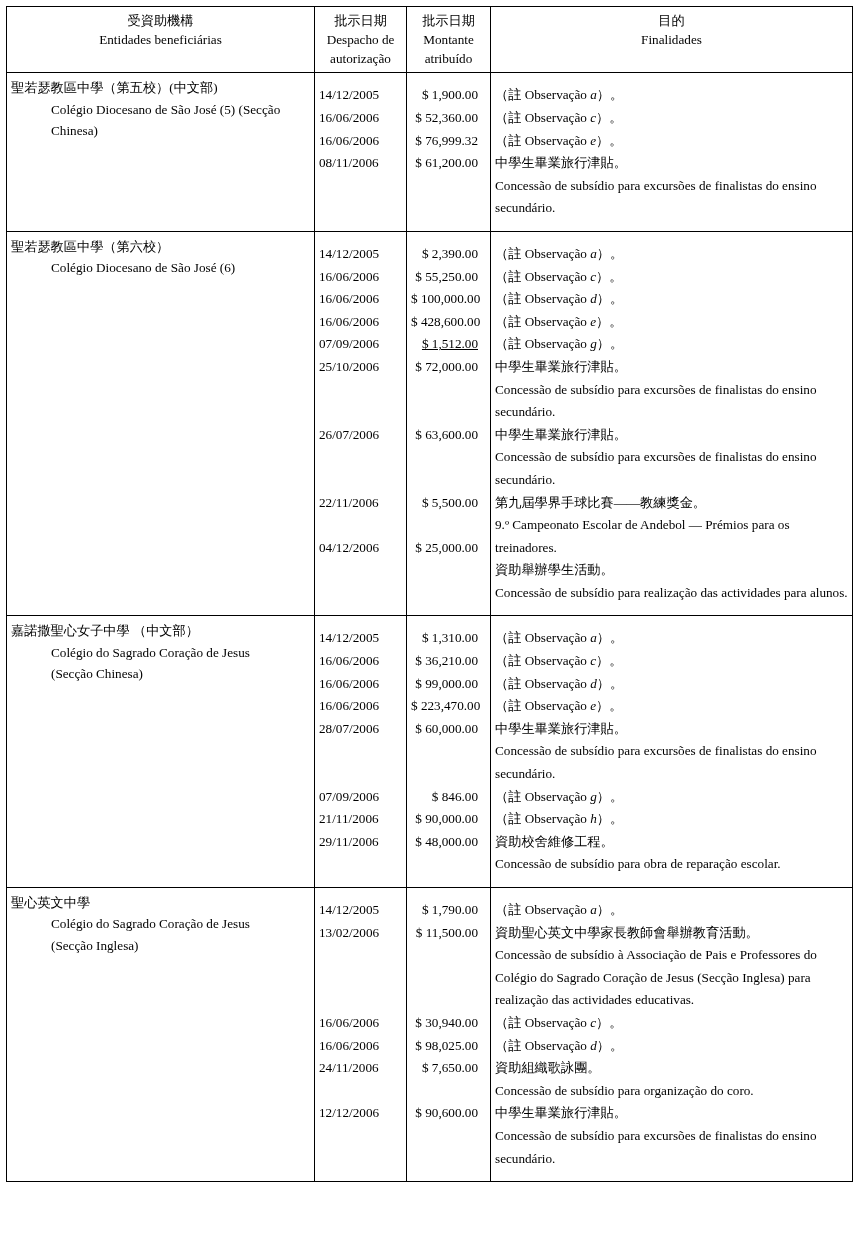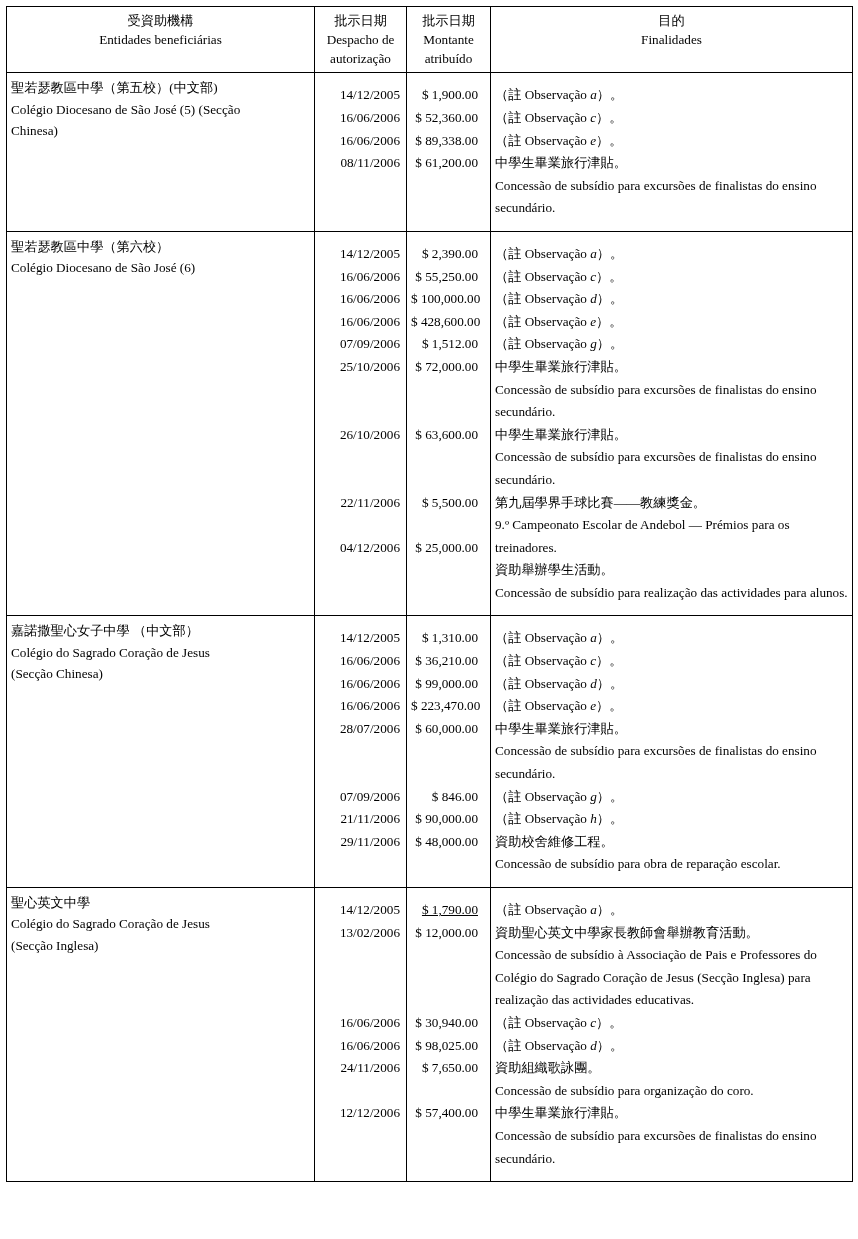--- a/index.html
+++ b/index.html
@@ -48,33 +48,33 @@
   thead th .l1 { display: block; }
   thead th .l2 { display: block; }
   thead th .l3 { display: block; }
 
   
   td.entity {
     padding: 8px 6px 10px 7px;
     line-height: 1.62;
   }
   td.entity .zh { display: block; }
-  td.entity .pt { display: block; }
+  td.entity .pt { display: block; margin-left: 40px; }
 
   td.sublist {
     padding: 0;
   }
   td.sublist .srow {
     height: 22.6px;
     line-height: 22.6px;
     white-space: nowrap;
     overflow: hidden;
   }
   td.dates .srow {
-    text-align: right;
+    text-align: left;
     padding-right: 2px;
   }
   td.amounts .srow {
     text-align: right;
     padding-right: 8px;
   }
   td.purpose {
     padding: 0 6px 0 6px;
   }
   td.purpose .srow {
@@ -136,21 +136,21 @@
             <div class="srow" style="height: 22.5938px;">16/06/2006</div>
             <div class="srow" style="height: 22.5938px;">16/06/2006</div>
             <div class="srow" style="height: 22.5938px;">08/11/2006</div>
             <div class="srow" style="height: 45.1875px;">&nbsp;</div>
             <div class="pad-bottom"></div>
           </td>
           <td class="sublist amounts">
             <div class="pad-top"></div>
             <div class="srow" style="height: 22.5938px;">$ 1,900.00</div>
             <div class="srow" style="height: 22.5938px;">$ 52,360.00</div>
-            <div class="srow" style="height: 22.5938px;">$ 89,338.00</div>
+            <div class="srow" style="height: 22.5938px;">$ 76,999.32</div>
             <div class="srow" style="height: 22.5938px;">$ 61,200.00</div>
             <div class="srow" style="height: 45.1875px;">&nbsp;</div>
             <div class="pad-bottom"></div>
           </td>
           <td class="purpose">
             <div class="pad-top"></div>
             <div class="srow">（註 Observação <span class="it">a</span>）。</div>
             <div class="srow">（註 Observação <span class="it">c</span>）。</div>
             <div class="srow">（註 Observação <span class="it">e</span>）。</div>
             <div class="srow">中學生畢業旅行津貼。</div>
@@ -165,35 +165,35 @@
           </td>
           <td class="sublist dates">
             <div class="pad-top"></div>
             <div class="srow" style="height: 22.5938px;">14/12/2005</div>
             <div class="srow" style="height: 22.5938px;">16/06/2006</div>
             <div class="srow" style="height: 22.5938px;">16/06/2006</div>
             <div class="srow" style="height: 22.5938px;">16/06/2006</div>
             <div class="srow" style="height: 22.5938px;">07/09/2006</div>
             <div class="srow" style="height: 22.5938px;">25/10/2006</div>
             <div class="srow" style="height: 45.1875px;">&nbsp;</div>
-            <div class="srow" style="height: 22.5938px;">26/10/2006</div>
+            <div class="srow" style="height: 22.5938px;">26/07/2006</div>
             <div class="srow" style="height: 45.1875px;">&nbsp;</div>
             <div class="srow" style="height: 22.5938px;">22/11/2006</div>
             <div class="srow" style="height: 22.5938px;">&nbsp;</div>
             <div class="srow" style="height: 22.5938px;">04/12/2006</div>
             <div class="srow" style="height: 22.5938px;">&nbsp;</div>
             <div class="pad-bottom"></div>
           </td>
           <td class="sublist amounts">
             <div class="pad-top"></div>
             <div class="srow" style="height: 22.5938px;">$ 2,390.00</div>
             <div class="srow" style="height: 22.5938px;">$ 55,250.00</div>
             <div class="srow" style="height: 22.5938px;">$ 100,000.00</div>
             <div class="srow" style="height: 22.5938px;">$ 428,600.00</div>
-            <div class="srow" style="height: 22.5938px;">$ 1,512.00</div>
+            <div class="srow" style="height: 22.5938px; text-decoration: underline;">$ 1,512.00</div>
             <div class="srow" style="height: 22.5938px;">$ 72,000.00</div>
             <div class="srow" style="height: 45.1875px;">&nbsp;</div>
             <div class="srow" style="height: 22.5938px;">$ 63,600.00</div>
             <div class="srow" style="height: 45.1875px;">&nbsp;</div>
             <div class="srow" style="height: 22.5938px;">$ 5,500.00</div>
             <div class="srow" style="height: 22.5938px;">&nbsp;</div>
             <div class="srow" style="height: 22.5938px;">$ 25,000.00</div>
             <div class="srow" style="height: 22.5938px;">&nbsp;</div>
             <div class="pad-bottom"></div>
           </td>
@@ -278,28 +278,28 @@
             <div class="srow" style="height: 22.5938px;">16/06/2006</div>
             <div class="srow" style="height: 22.5938px;">16/06/2006</div>
             <div class="srow" style="height: 22.5938px;">24/11/2006</div>
             <div class="srow" style="height: 22.5938px;">&nbsp;</div>
             <div class="srow" style="height: 22.5938px;">12/12/2006</div>
             <div class="srow" style="height: 45.1875px;">&nbsp;</div>
             <div class="pad-bottom"></div>
           </td>
           <td class="sublist amounts">
             <div class="pad-top"></div>
-            <div class="srow" style="height: 22.5938px; text-decoration: underline;">$ 1,790.00</div>
-            <div class="srow" style="height: 22.5938px;">$ 12,000.00</div>
+            <div class="srow" style="height: 22.5938px;">$ 1,790.00</div>
+            <div class="srow" style="height: 22.5938px;">$ 11,500.00</div>
             <div class="srow" style="height: 67.7812px;">&nbsp;</div>
             <div class="srow" style="height: 22.5938px;">$ 30,940.00</div>
             <div class="srow" style="height: 22.5938px;">$ 98,025.00</div>
             <div class="srow" style="height: 22.5938px;">$ 7,650.00</div>
             <div class="srow" style="height: 22.5938px;">&nbsp;</div>
-            <div class="srow" style="height: 22.5938px;">$ 57,400.00</div>
+            <div class="srow" style="height: 22.5938px;">$ 90,600.00</div>
             <div class="srow" style="height: 45.1875px;">&nbsp;</div>
             <div class="pad-bottom"></div>
           </td>
           <td class="purpose">
             <div class="pad-top"></div>
             <div class="srow">（註 Observação <span class="it">a</span>）。</div>
             <div class="srow">資助聖心英文中學家長教師會舉辦教育活動。</div>
             <div class="srow wrap" style="height: auto; line-height: 22.6px;">Concessão de subsídio à Associação de Pais e Professores do Colégio do Sagrado Coração de Jesus (Secção Inglesa) para realização das actividades educativas.</div>
             <div class="srow">（註 Observação <span class="it">c</span>）。</div>
             <div class="srow">（註 Observação <span class="it">d</span>）。</div>

